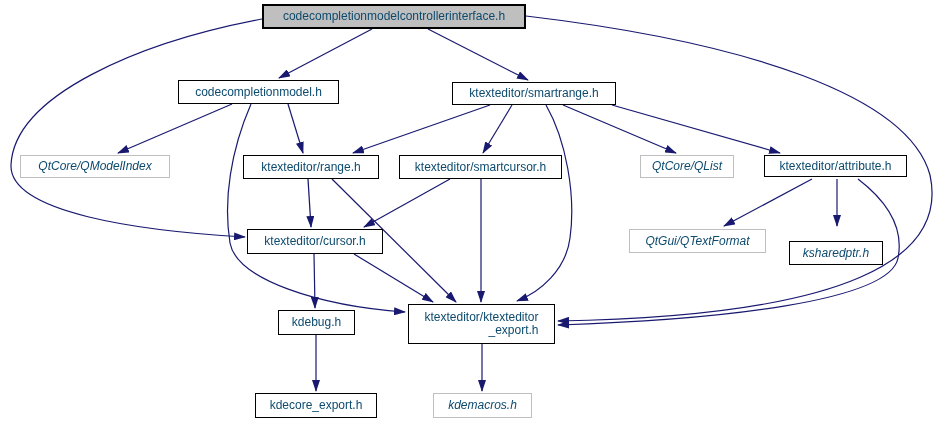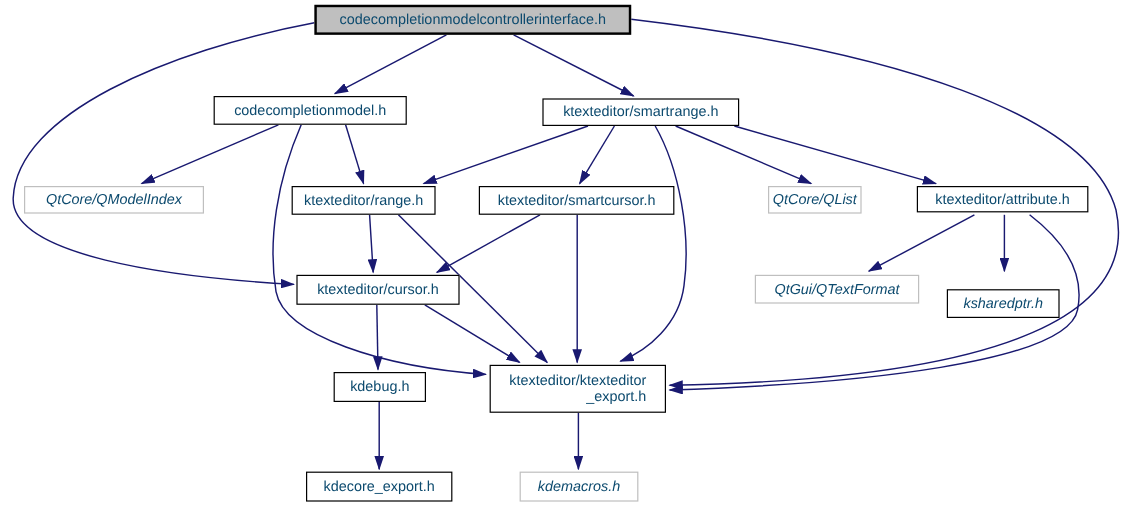--- a/index.html
+++ b/index.html
@@ -82,23 +82,23 @@
       <path d="M314,254 L315,308" class="edge" stroke="#191970" marker-end="url(#arrowhead)"></path>
       <path d="M354,254 L433,302" class="edge" stroke="#191970" marker-end="url(#arrowhead)"></path>
       <path d="M316,335 L316,391" class="edge" stroke="#191970" marker-end="url(#arrowhead)"></path>
       <path d="M482,344 L482,391" class="edge" stroke="#191970" marker-end="url(#arrowhead)"></path>
     </svg>
   <div id="nodes">
       <div class="node main" style="left: 262px; top: 4px; width: 264px; height: 25px;"><span>codecompletionmodelcontrollerinterface.h</span></div>
       <div class="node " style="left: 178px; top: 80px; width: 161px; height: 24px;"><span>codecompletionmodel.h</span></div>
       <div class="node " style="left: 452px; top: 82px; width: 164px; height: 23px;"><span>ktexteditor/smartrange.h</span></div>
       <div class="node external" style="left: 20px; top: 155px; width: 150px; height: 23px;"><span>QtCore/QModelIndex</span></div>
-      <div class="node " style="left: 243px; top: 155px; width: 120px; height: 24px;"><span>ktexteditor/range.h</span></div>
+      <div class="node " style="left: 243px; top: 155px; width: 136px; height: 24px;"><span>ktexteditor/range.h</span></div>
       <div class="node " style="left: 399px; top: 155px; width: 163px; height: 24px;"><span>ktexteditor/smartcursor.h</span></div>
-      <div class="node external" style="left: 640px; top: 155px; width: 78px; height: 23px; justify-content: center;"><span>QtCore/QList</span></div>
+      <div class="node external" style="left: 640px; top: 155px; width: 94px; height: 23px; justify-content: center;"><span>QtCore/QList</span></div>
       <div class="node " style="left: 764px; top: 155px; width: 143px; height: 22px;"><span>ktexteditor/attribute.h</span></div>
       <div class="node " style="left: 247px; top: 229px; width: 136px; height: 25px;"><span>ktexteditor/cursor.h</span></div>
       <div class="node external" style="left: 629px; top: 229px; width: 137px; height: 24px;"><span>QtGui/QTextFormat</span></div>
       <div class="node " style="left: 789px; top: 241px; width: 94px; height: 24px; font-style: italic;"><span>ksharedptr.h</span></div>
       <div class="node " style="left: 278px; top: 310px; width: 77px; height: 25px;"><span>kdebug.h</span></div>
       <div class="node " style="left: 408px; top: 304px; width: 147px; height: 40px; text-align: right;"><span>ktexteditor/ktexteditor
 _export.h</span></div>
       <div class="node " style="left: 255px; top: 393px; width: 122px; height: 25px;"><span>kdecore_export.h</span></div>
       <div class="node external" style="left: 433px; top: 393px; width: 99px; height: 25px;"><span>kdemacros.h</span></div>
     </div>

